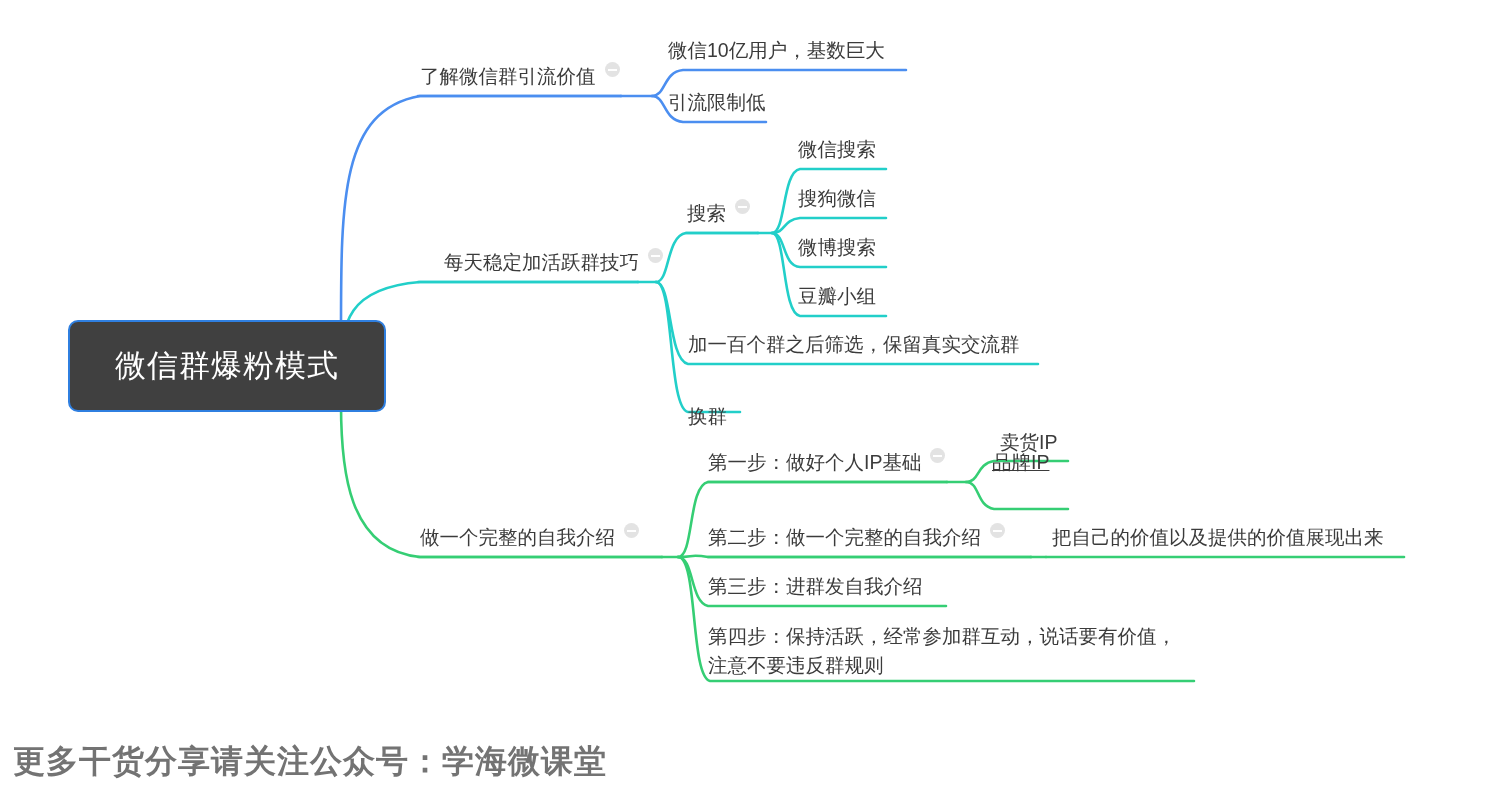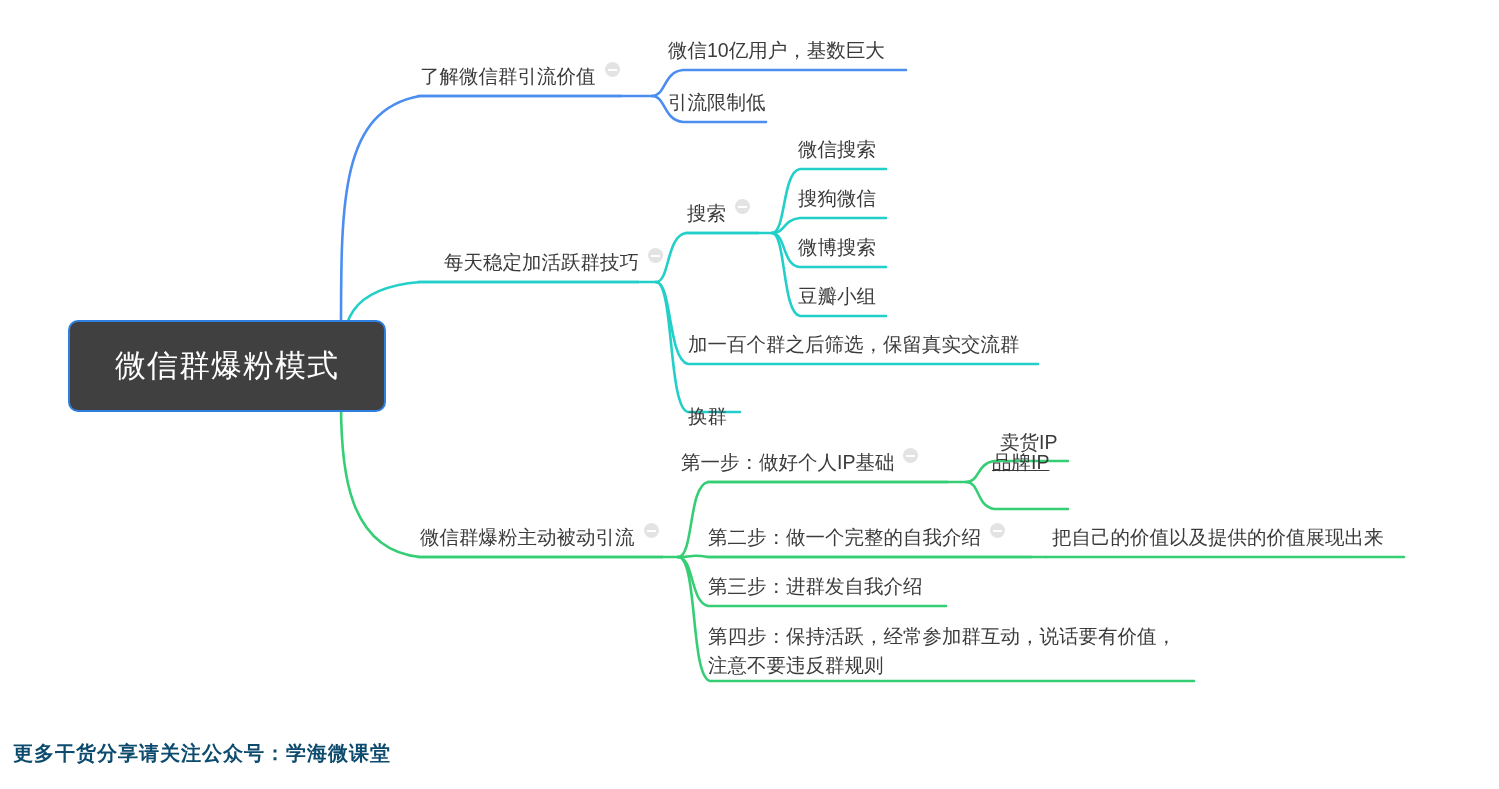--- a/index.html
+++ b/index.html
@@ -85,22 +85,22 @@
     width: 9px;
     height: 1.6px;
     background: #ffffff;
   }
 
   
   .footer-note {
     position: absolute;
     left: 13px;
     top: 740px;
-    color: #0c4a6e;
-    font-size: 20px;
+    color: #737373;
+    font-size: 32px;
     font-weight: bold;
     letter-spacing: 1px;
     white-space: nowrap;
   }
 </style>
 </head>
 <body>
 
 <div id="canvas">
 
@@ -200,25 +200,25 @@
 
   <div class="node" style="left:688px; top:330px;">
     <span class="node-text">加一百个群之后筛选，保留真实交流群</span>
   </div>
 
   <div class="node" style="left:688px; top:378px;margin-top:24px;">
     <span class="node-text">换群</span>
   </div>
 
   <div class="node" style="left:420px; top:523px;">
-    <span class="node-text">微信群爆粉主动被动引流</span>
-    <span class="toggle"></span>
-  </div>
-
-  <div class="node" style="left:681px; top:448px;">
+    <span class="node-text">做一个完整的自我介绍</span>
+    <span class="toggle"></span>
+  </div>
+
+  <div class="node" style="left:708px; top:448px;">
     <span class="node-text">第一步：做好个人IP基础</span>
     <span class="toggle"></span>
   </div>
 
   <div class="node" style="left:1000px; top:428px;">
     <span class="node-text">卖货IP</span>
   </div>
 
   <div class="node" style="left:992px; top:448px;text-decoration:underline;">
     <span class="node-text">品牌IP</span>

